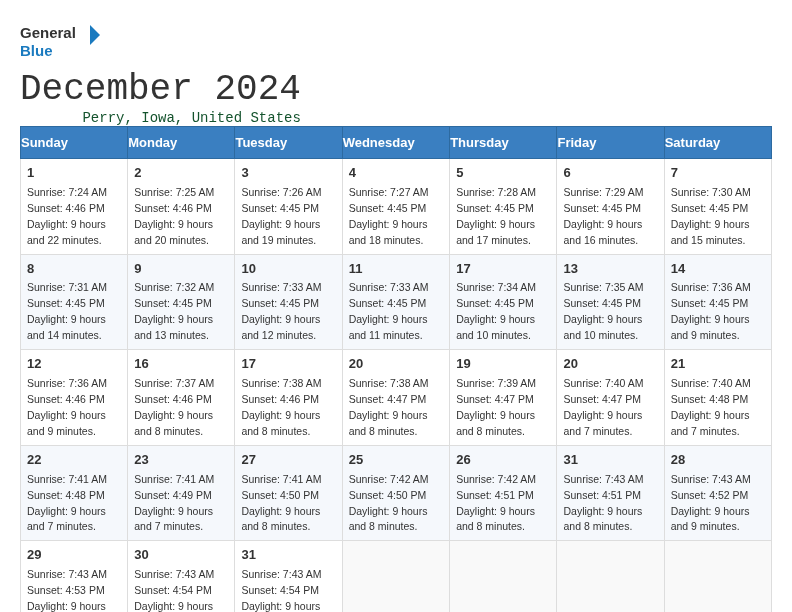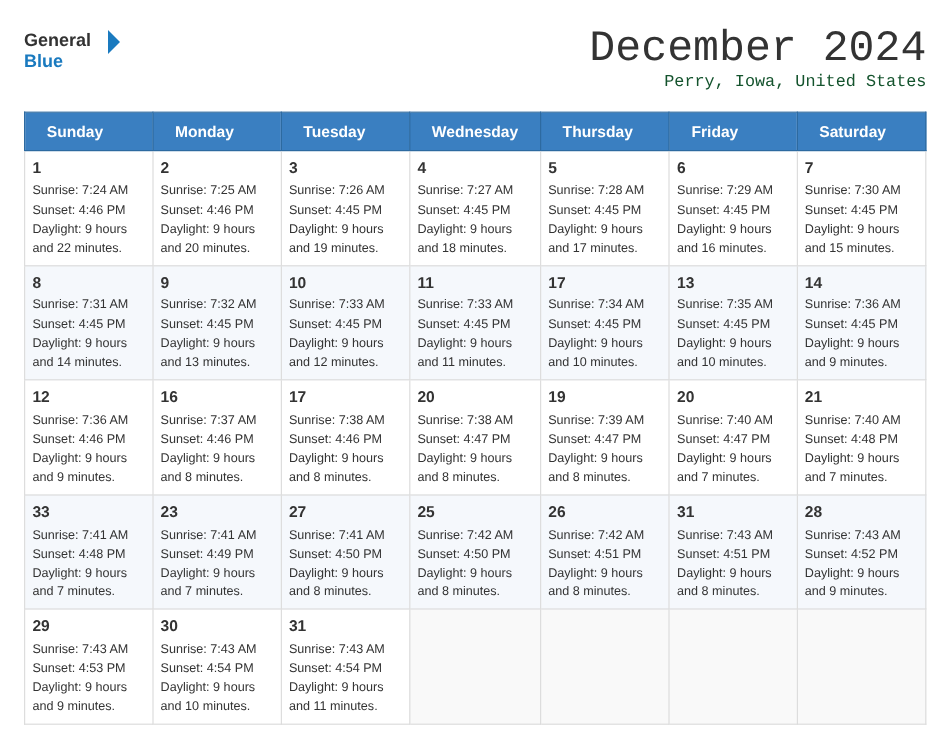--- a/index.html
+++ b/index.html
@@ -7,21 +7,21 @@
       font-family: Arial, sans-serif;
       background: #fff;
       width: 792px;
       min-height: 612px;
       padding: 20px;
     }
     .header {
       display: flex;
       justify-content: space-between;
       align-items: flex-start;
-      margin-bottom: 16px;
+      flex-direction: column;
     }
     .logo {
       display: flex;
       align-items: center;
     }
     .title-block {
       text-align: right;
       font-family: Liberation Mono, monospace;
     }
     .month-title {
@@ -34,21 +34,21 @@
       color: #14532d;
     }
     .calendar {
       width: 100%;
       border-collapse: collapse;
       font-size: 11px;
     }
     .calendar thead tr th {
       background: #3a7fc1;
       color: #fff;
-      padding: 8px 18px;
+      padding: 8px 0;
       text-align: left;
       font-size: 13px;
       font-weight: bold;
       border: 1px solid #2d6aa0;
     }
     .calendar tbody tr td {
       vertical-align: top;
       border: 1px solid #ddd;
       padding: 5px 6px;
       width: 108px;
@@ -191,21 +191,21 @@
           <span class="day-num">20</span>
           <span class="day-info">Sunrise: 7:40 AM<br>Sunset: 4:47 PM<br>Daylight: 9 hours<br>and 7 minutes.</span>
         </td>
         <td>
           <span class="day-num">21</span>
           <span class="day-info">Sunrise: 7:40 AM<br>Sunset: 4:48 PM<br>Daylight: 9 hours<br>and 7 minutes.</span>
         </td>
       </tr>
       <tr>
         <td>
-          <span class="day-num">33</span>
+          <span class="day-num">22</span>
           <span class="day-info">Sunrise: 7:41 AM<br>Sunset: 4:48 PM<br>Daylight: 9 hours<br>and 7 minutes.</span>
         </td>
         <td>
           <span class="day-num">23</span>
           <span class="day-info">Sunrise: 7:41 AM<br>Sunset: 4:49 PM<br>Daylight: 9 hours<br>and 7 minutes.</span>
         </td>
         <td>
           <span class="day-num">27</span>
           <span class="day-info">Sunrise: 7:41 AM<br>Sunset: 4:50 PM<br>Daylight: 9 hours<br>and 8 minutes.</span>
         </td>

